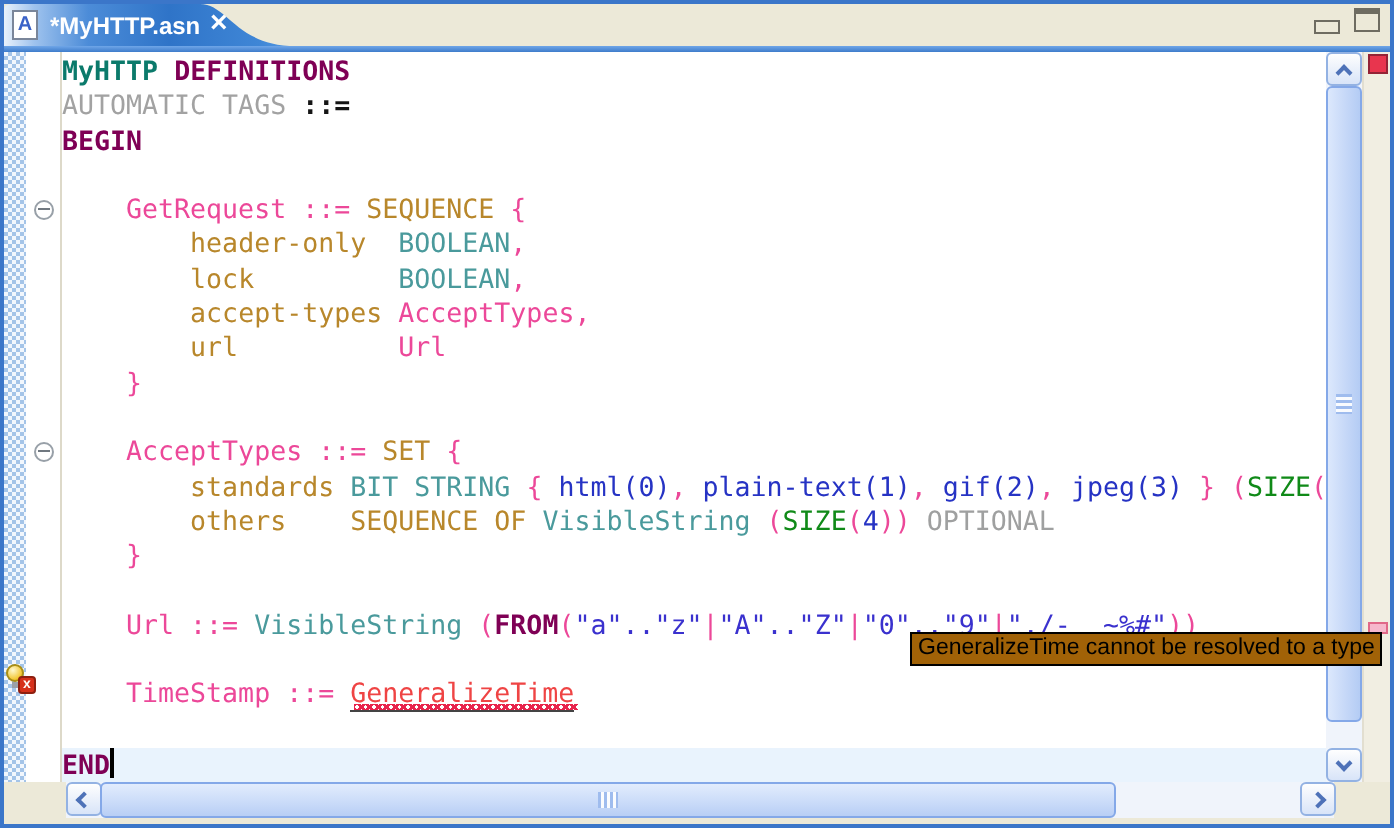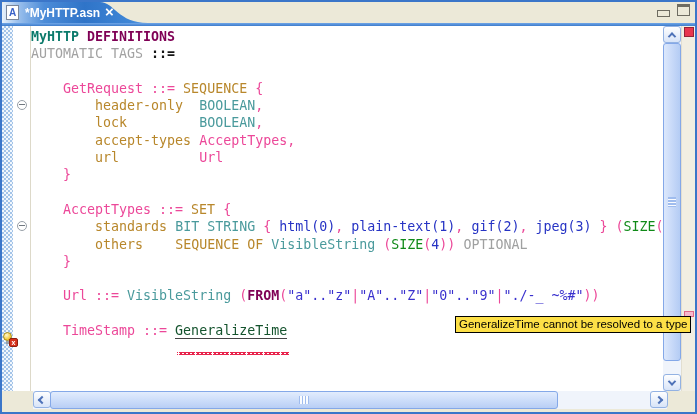--- a/index.html
+++ b/index.html
@@ -37,21 +37,21 @@
   .tok-mod{color:var(--c-module,#0B7A6B);font-weight:bold;}
   .tok-op{color:#151515;font-weight:bold;}
   .tok-type{color:var(--c-type,#4A9A9C);text-align:right;}
   .tok-field{color:var(--c-field,#B8872B);text-align:right;}
   .tok-num{color:var(--c-number,#2633C4);}
   .tok-str{color:var(--c-string,#3A31CE);}
   .tok-size{color:var(--c-size,#108A18);}
   .tok-opt{color:var(--c-optional,#9FA0A0);}
   .tok-gray{color:var(--c-gray,#A2A2A2);}
   .tok-plain{color:#ec4899;}
-  .tok-err{color:#14532d;border-bottom:1px solid #444;}
+  .tok-err{color:#ef4444;border-bottom:1px solid #444;}
   .caret{display:inline-block;width:2px;height:15px;background:#000;vertical-align:-2px;}
   .squiggle{position:absolute;left:175px;top:326px;width:112px;height:3px;
     background:repeating-linear-gradient(135deg,var(--c-error_red,#E8244C) 0 1.4px,transparent 1.4px 3px),
                repeating-linear-gradient(45deg,var(--c-error_red,#E8244C) 0 1.4px,transparent 1.4px 3px);}
   
   .quickfix{position:absolute;left:1px;top:306px;width:15px;height:15px;cursor:pointer;z-index:5;}
   .bulb{position:absolute;left:0;top:0;width:9px;height:9px;border-radius:50%;
     background:radial-gradient(circle at 35% 30%,#FFF9CF,#F2C52F 70%,#D9A410);border:1px solid #A98E16;box-sizing:border-box;}
   .bulb-base{position:absolute;left:3px;top:9px;width:4px;height:3px;background:#9AA0A8;}
   .err-badge{position:absolute;right:0;bottom:0;width:9px;height:9px;background:#D6311C;
@@ -78,21 +78,21 @@
     background:linear-gradient(#E2ECFD,#CBDCF9 55%,#B8CEF5);
     border:1px solid #84A8E8;border-radius:3px;box-sizing:border-box;cursor:grab;}
   .hs-thumb::after{content:"";position:absolute;top:4px;left:50%;margin-left:-5px;width:10px;height:8px;
     background:repeating-linear-gradient(to right,#9FBCEE 0 1.5px,rgba(255,255,255,.9) 1.5px 3px);}
   .chev{width:6px;height:6px;border-top:2px solid #4E72B8;border-right:2px solid #4E72B8;box-sizing:border-box;}
   .chev.up{transform:rotate(-45deg) translate(-1px,1px);}
   .chev.down{transform:rotate(135deg) translate(-1px,1px);}
   .chev.left{transform:rotate(-135deg);}
   .chev.right{transform:rotate(45deg);}
   
-  .tooltip{position:absolute;left:453px;top:314px;background:#fde047;border:1px solid #000;
+  .tooltip{position:absolute;left:453px;top:314px;background:#a16207;border:1px solid #000;
     font-size:11.5px;color:#000;padding:1px 3px 2px 3px;white-space:nowrap;z-index:50;}
 </style>
 </head>
 <body>
 
 <div class="window">
 
   <div class="tabstrip">
     <div class="tab">
       <svg width="150" height="21">
@@ -123,37 +123,39 @@
 
   <div class="editor">
     <div class="annotation-ruler"></div>
     <div class="fold-margin" id="fold-margin">
         <div class="fold" style="top: 74.2px;"></div>
         <div class="fold" style="top: 195.3px;"></div>
       </div>
     <div class="code" id="code-host">
         <div class="code-line"><span class="tok-mod">MyHTTP</span><span class="tok-plain"> </span><span class="tok-kw">DEFINITIONS</span></div>
         <div class="code-line"><span class="tok-gray">AUTOMATIC TAGS</span><span class="tok-plain"> </span><span class="tok-op">::=</span></div>
+        <div class="code-line"><span class="tok-kw">BEGIN</span></div>
         <div class="code-line"></div>
         <div class="code-line"><span class="tok-plain">    GetRequest ::= </span><span class="tok-field">SEQUENCE</span><span class="tok-plain"> {</span></div>
         <div class="code-line"><span class="tok-plain">        </span><span class="tok-field">header-only</span><span class="tok-plain">  </span><span class="tok-type">BOOLEAN</span><span class="tok-plain">,</span></div>
         <div class="code-line"><span class="tok-plain">        </span><span class="tok-field">lock</span><span class="tok-plain">         </span><span class="tok-type">BOOLEAN</span><span class="tok-plain">,</span></div>
         <div class="code-line"><span class="tok-plain">        </span><span class="tok-field">accept-types</span><span class="tok-plain"> </span><span class="tok-plain">AcceptTypes,</span></div>
         <div class="code-line"><span class="tok-plain">        </span><span class="tok-field">url</span><span class="tok-plain">          </span><span class="tok-plain">Url</span></div>
         <div class="code-line"><span class="tok-plain">    }</span></div>
         <div class="code-line"></div>
         <div class="code-line"><span class="tok-plain">    AcceptTypes ::= </span><span class="tok-field">SET</span><span class="tok-plain"> {</span></div>
         <div class="code-line"><span class="tok-plain">        </span><span class="tok-field">standards</span><span class="tok-plain"> </span><span class="tok-type">BIT STRING</span><span class="tok-plain"> { </span><span class="tok-num">html(0)</span><span class="tok-plain">, </span><span class="tok-num">plain-text(1)</span><span class="tok-plain">, </span><span class="tok-num">gif(2)</span><span class="tok-plain">, </span><span class="tok-num">jpeg(3)</span><span class="tok-plain"> } (</span><span class="tok-size">SIZE</span><span class="tok-plain">(</span></div>
         <div class="code-line"><span class="tok-plain">        </span><span class="tok-field">others</span><span class="tok-plain">    </span><span class="tok-field">SEQUENCE OF</span><span class="tok-plain"> </span><span class="tok-type">VisibleString</span><span class="tok-plain"> (</span><span class="tok-size">SIZE</span><span class="tok-plain">(</span><span class="tok-num">4</span><span class="tok-plain">))</span><span class="tok-plain"> </span><span class="tok-opt">OPTIONAL</span></div>
         <div class="code-line"><span class="tok-plain">    }</span></div>
         <div class="code-line"></div>
         <div class="code-line"><span class="tok-plain">    Url ::= </span><span class="tok-type">VisibleString</span><span class="tok-plain"> (</span><span class="tok-kw">FROM</span><span class="tok-plain">(</span><span class="tok-str">"a".."z"</span><span class="tok-plain">|</span><span class="tok-str">"A".."Z"</span><span class="tok-plain">|</span><span class="tok-str">"0".."9"</span><span class="tok-plain">|</span><span class="tok-str">"./-_ ~%#"</span><span class="tok-plain">))</span></div>
         <div class="code-line"></div>
         <div class="code-line"><span class="tok-plain">    TimeStamp ::= </span><span class="tok-err">GeneralizeTime</span></div>
         <div class="code-line"></div>
+        <div class="code-line current"><span class="tok-kw">END</span><span class="caret"></span></div>
       </div>
 
     <div class="quickfix">
       <span class="bulb"></span>
       <span class="bulb-base"></span>
       <span class="err-badge">x</span>
     </div>
     <div class="squiggle"></div>
 
     <div class="vscroll">

